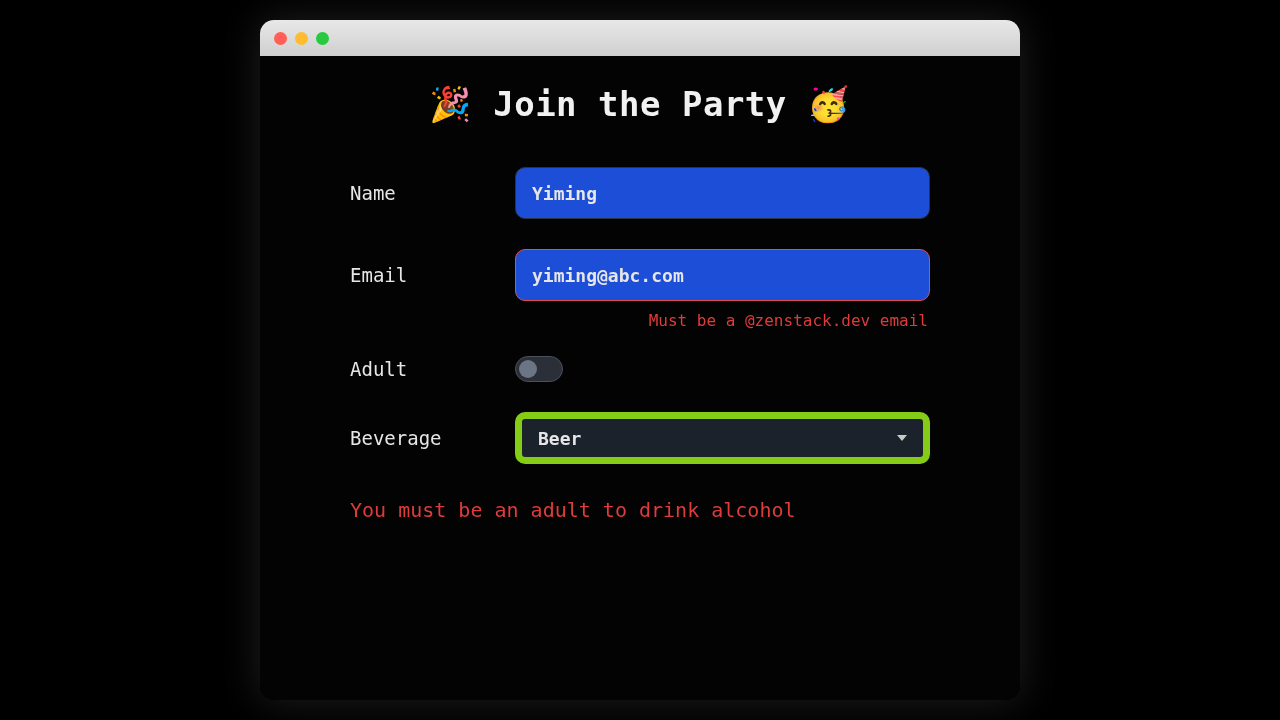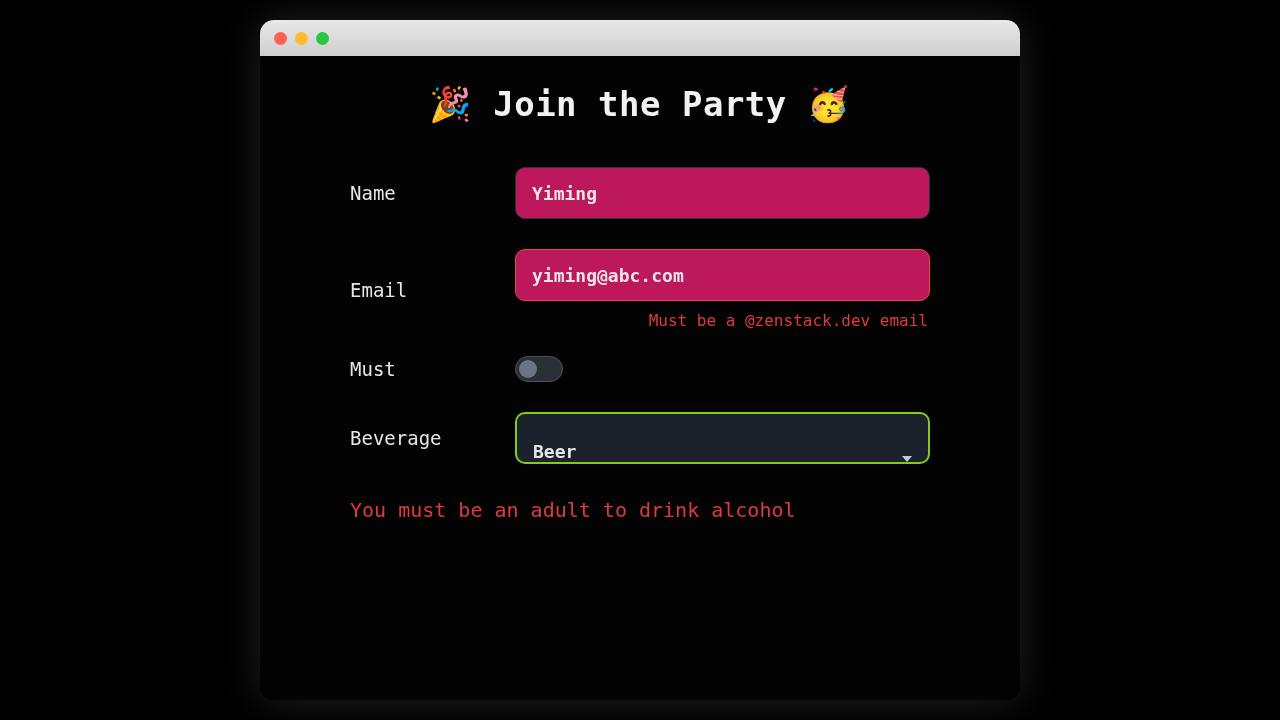--- a/index.html
+++ b/index.html
@@ -61,35 +61,34 @@
       width: 580px;
       margin: 16px auto;
     }
     .form-row {
       display: flex;
       align-items: center;
       margin-bottom: 30px;
     }
     .form-row.with-error {
       margin-bottom: 6px;
-      align-items: flex-end;
     }
     .label {
       width: 165px;
       font-size: 19px;
       color: #e6e6e6;
       font-weight: 500;
     }
     .field-wrap {
       flex: 1;
     }
     .text-input {
       width: 100%;
       height: 52px;
-      background: #be185d;
+      background: #1d4ed8;
       border: 1px solid #2b3340;
       border-radius: 10px;
       color: #e6e6e6;
       font-family: inherit;
       font-size: 18px;
       font-weight: 600;
       padding: 8px 16px;
       outline: none;
     }
     .text-input.error {
@@ -117,29 +116,29 @@
       top: 3px;
       width: 18px;
       height: 18px;
       background: #6c7584;
       border-radius: 50%;
     }
     .select {
       width: 100%;
       height: 52px;
       background: #1c222c;
-      border: 2px solid #84cc16;
+      border: 7px solid #84cc16;
       border-radius: 10px;
       color: #e6e6e6;
       font-family: inherit;
       font-size: 18px;
       font-weight: 700;
       padding: 0 16px;
       display: flex;
-      align-items: flex-end;
+      align-items: center;
       justify-content: space-between;
       cursor: pointer;
     }
     .caret {
       width: 0;
       height: 0;
       border-left: 5px solid transparent;
       border-right: 5px solid transparent;
       border-top: 6px solid #c9c9c9;
     }
@@ -186,21 +185,21 @@
 
       <div class="form-row with-error">
         <div class="label">Email</div>
         <div class="field-wrap">
           <input type="text" class="text-input error" value="yiming@abc.com" style="">
         </div>
       </div>
       <div class="inline-error">Must be a @zenstack.dev email</div>
 
       <div class="form-row">
-        <div class="label">Must</div>
+        <div class="label">Adult</div>
         <div class="field-wrap">
           <div class="toggle">
             <div class="toggle-knob"></div>
           </div>
         </div>
       </div>
 
       <div class="form-row">
         <div class="label">Beverage</div>
         <div class="field-wrap">

